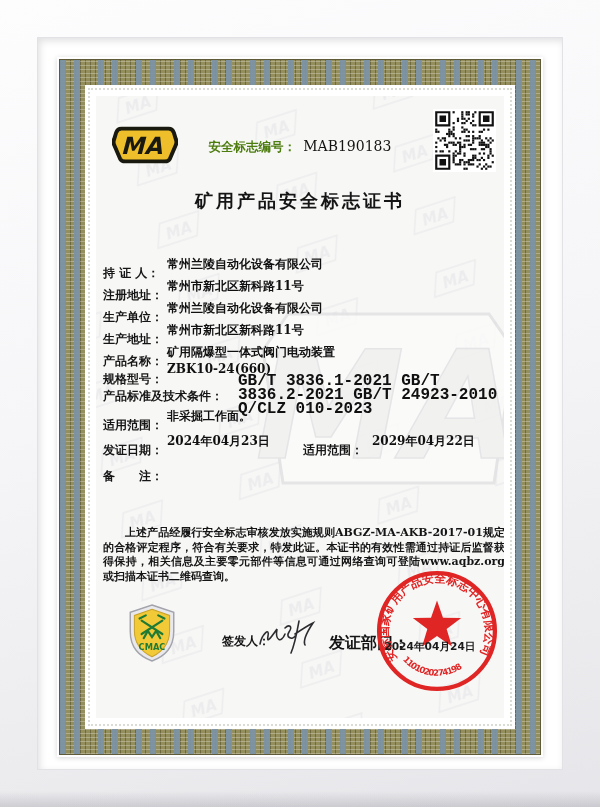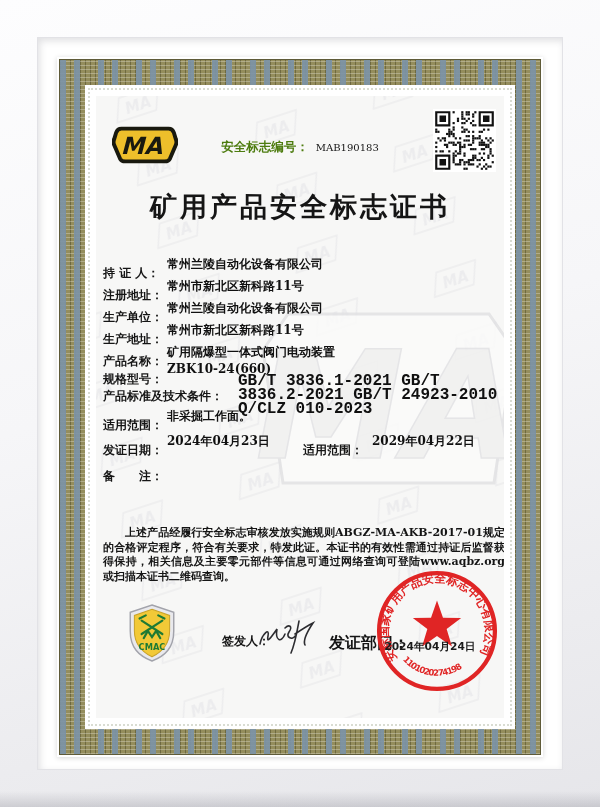--- a/index.html
+++ b/index.html
@@ -30,25 +30,25 @@
 
   
   .wm-tile,.wm-big{position:absolute;pointer-events:none;}
   .wm-tile{inset:0;width:100%;height:100%;}
   .wm-big{left:160px;top:210px;width:265px;height:185px;opacity:.85;}
 
   
   .ma-logo{position:absolute;left:16px;top:30px;width:66px;height:38px;}
   .serial{position:absolute;left:0;top:40px;width:100%;text-align:center;white-space:nowrap;}
   .serial .lbl{font-size:12.5px;font-weight:bold;color:#4d7c0f;}
-  .serial .val{font-size:10px;font-family:"DejaVu Serif",serif;color:#141414;margin-left:2px;}
+  .serial .val{font-size:14px;font-family:"DejaVu Serif",serif;color:#141414;margin-left:2px;}
   .qr{position:absolute;left:337px;top:13px;width:63px;height:63px;background:#fff;}
 
   .title{position:absolute;left:0;top:93px;width:100%;text-align:center;
-    font-family:"DejaVu Serif",serif;font-weight:900;font-size:27px;color:#151515;
+    font-family:"DejaVu Serif",serif;font-weight:900;font-size:18px;color:#151515;
     letter-spacing:3px;}
 
   
   .row{position:absolute;left:7px;right:6px;white-space:nowrap;}
   .row .lbl{font-size:12px;font-weight:bold;color:#151515;display:inline-block;margin-top:9px;}
   .row .val{font-size:12px;font-weight:bold;color:#101010;
     font-family:"DejaVu Serif",serif;}
   .vpos{position:absolute;left:64px;top:0;}
   .r0{top:160px}.r1{top:182px}.r2{top:204px}.r3{top:226px}.r4{top:248px}.r5{top:266px}
   .r6{top:283px}.r7{top:312px}.r8{top:337px}.r9{top:363px}

